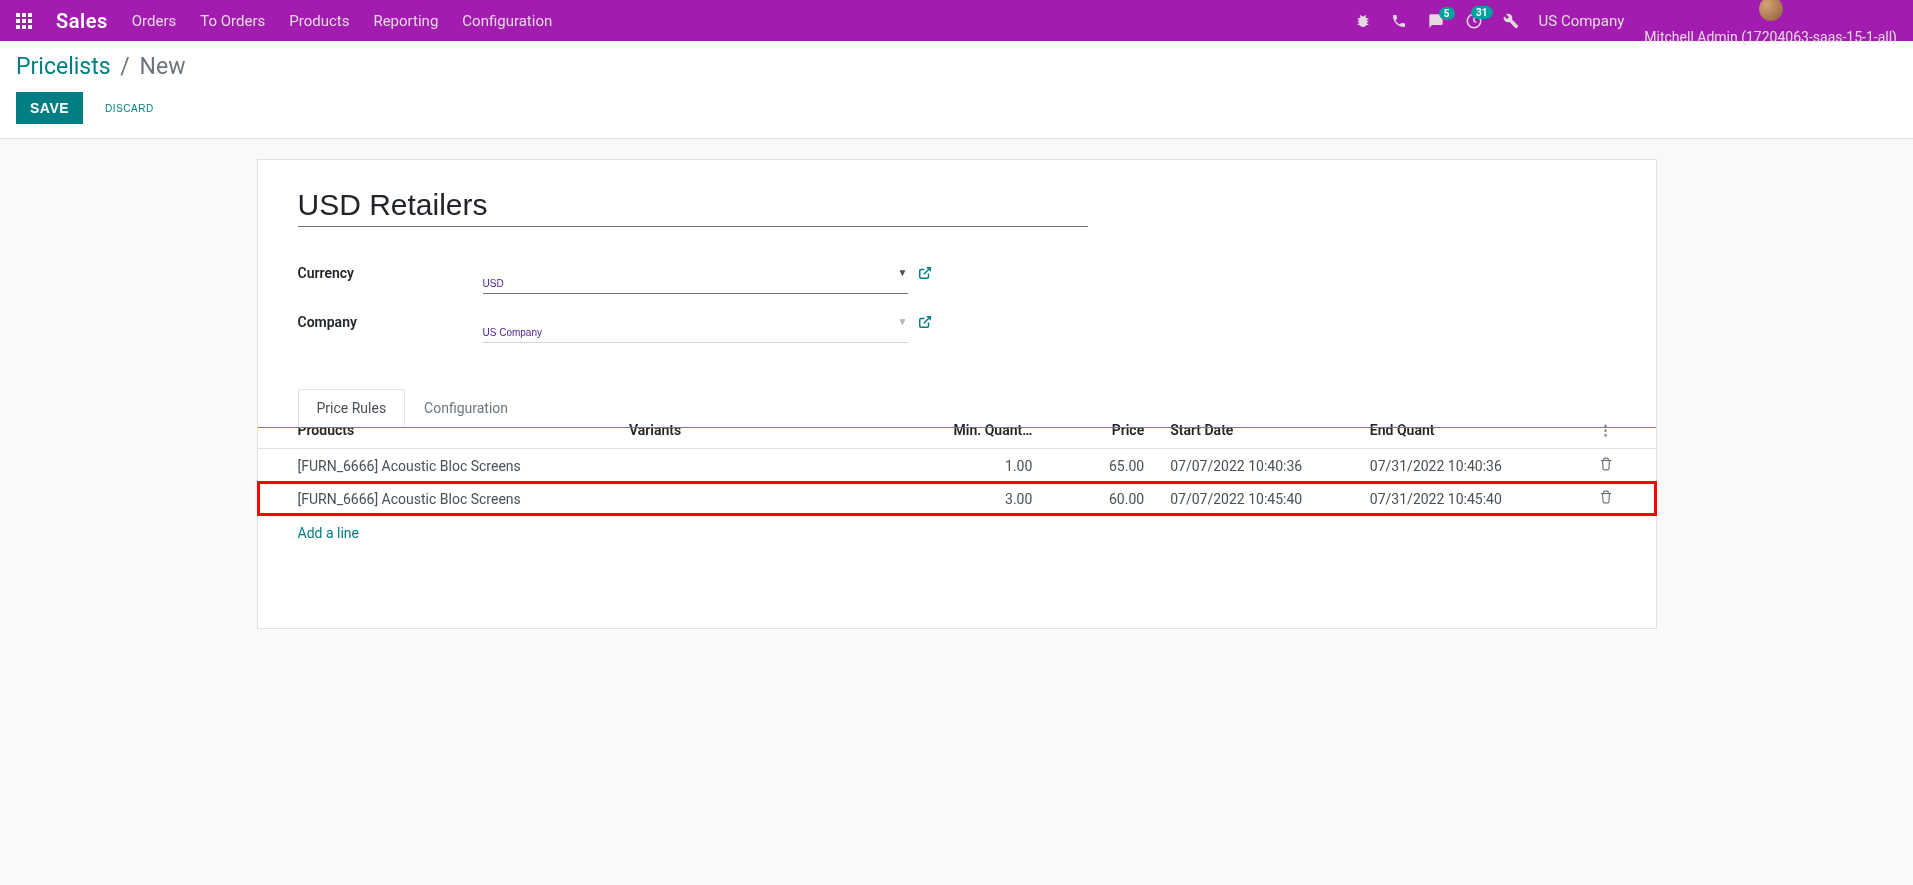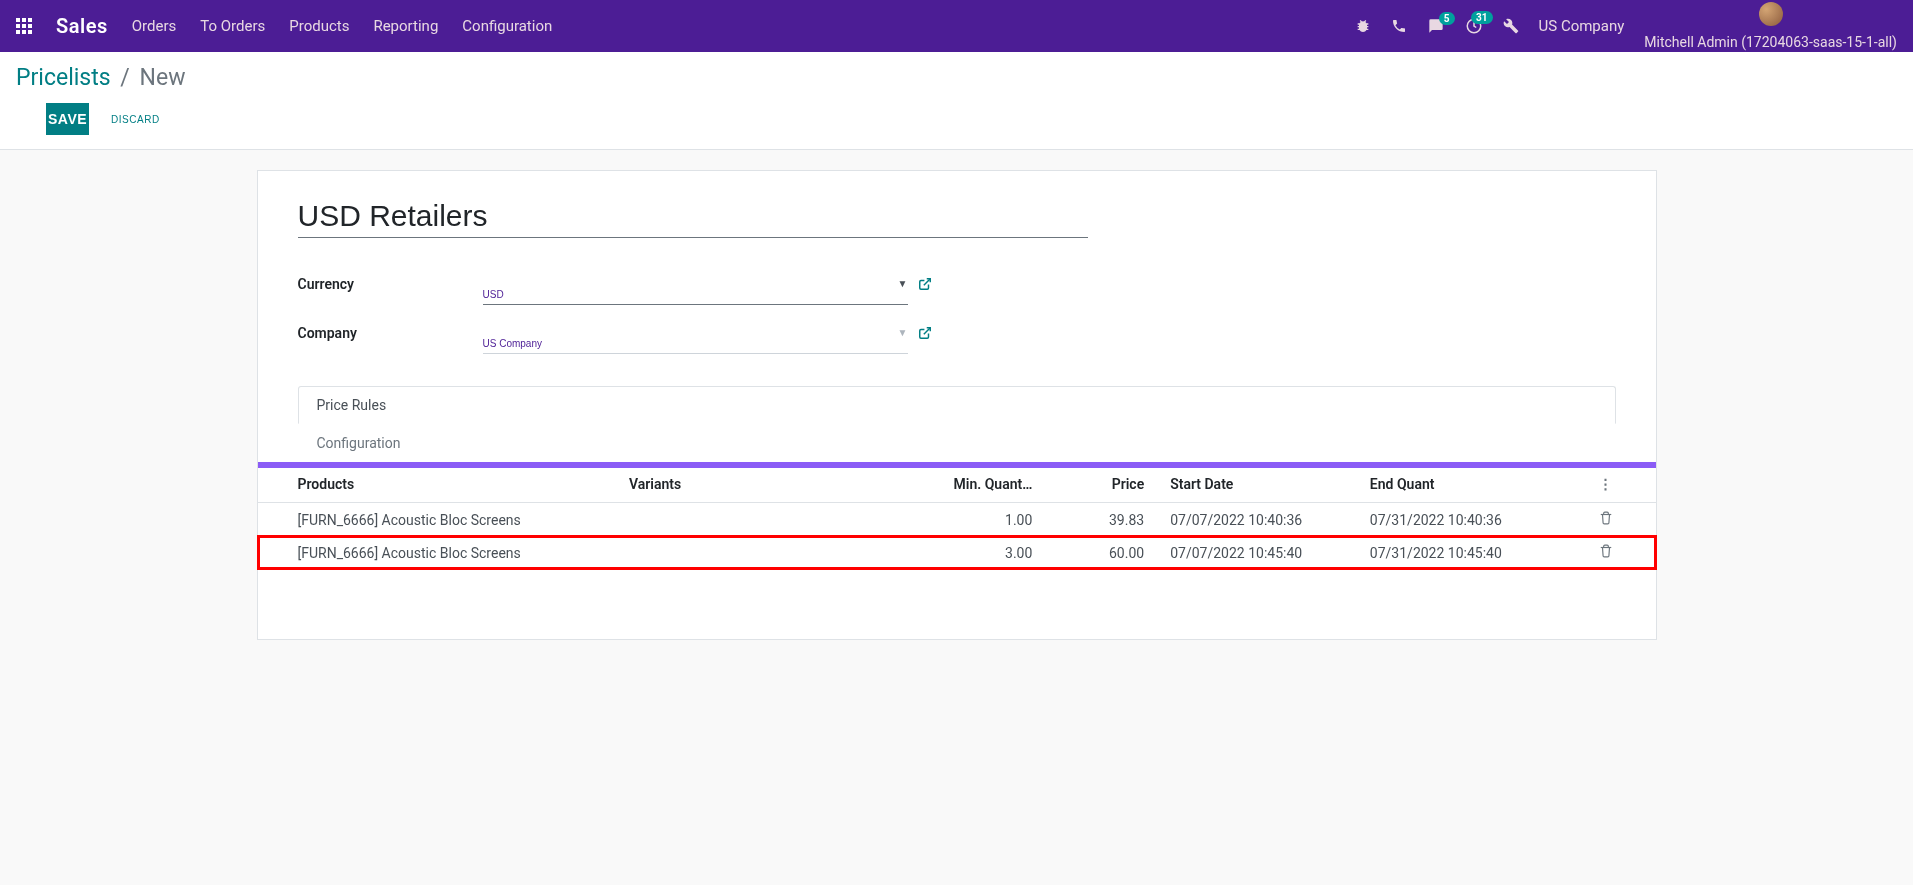--- a/index.html
+++ b/index.html
@@ -1,24 +1,24 @@
 <!DOCTYPE html>
 <html><head>
 <meta charset="utf-8">
 <style>
   * { box-sizing: border-box; margin: 0; padding: 0; }
   body { font-family: -apple-system, BlinkMacSystemFont, "Segoe UI", Roboto, "Helvetica Neue", Arial, sans-serif; font-size: 14px; color: #374151; background: #f9f9f9; }
   
   
   .navbar {
-    background: #4c1d95;
+    background: #a21caf;
     color: #fff;
     display: flex;
     align-items: center;
-    height: 52px;
+    height: 41px;
     padding: 0 16px;
   }
   .navbar-left { display: flex; align-items: center; gap: 24px; flex: 1; }
   .navbar-right { display: flex; align-items: center; gap: 20px; }
   .apps-icon { display: grid; grid-template-columns: repeat(3, 4px); grid-template-rows: repeat(3, 4px); gap: 2px; cursor: pointer; }
   .apps-icon span { background: #fff; width: 4px; height: 4px; }
   .brand { font-size: 20px; font-weight: 600; letter-spacing: 0.5px; }
   .nav-item { color: #e8d8e2; cursor: pointer; font-size: 15px; }
   .icon-btn { position: relative; cursor: pointer; display: flex; align-items: center; color: #e8d8e2; }
   .badge { position: absolute; top: -6px; right: -10px; background: #00a09d; color: #fff; border-radius: 8px; font-size: 10px; padding: 1px 5px; font-weight: bold; }
@@ -26,41 +26,41 @@
   .user-block { display: flex; align-items: center; gap: 8px; cursor: pointer; color: #e8d8e2; flex-direction: column; }
   .avatar { width: 24px; height: 24px; border-radius: 50%; background: radial-gradient(circle at 30% 30%, #d4a574, #8b5a3c); }
   
   
   .control-panel { background: #fff; border-bottom: 1px solid #dee2e6; padding: 12px 16px 14px; }
   .breadcrumbs { font-size: 23px; margin-bottom: 12px; }
   .breadcrumbs .link { color: #017e84; cursor: pointer; }
   .breadcrumbs .sep { color: #6c757d; margin: 0 4px; }
   .breadcrumbs .current { color: #6c757d; }
   .actions { display: flex; gap: 8px; align-items: center; }
-  .btn-primary { background: #017e84; color: #fff; border: none; padding: 8px 2px; font-size: 14px; font-weight: 600; cursor: pointer; letter-spacing: 0.5px; margin-left: 30px; }
+  .btn-primary { background: #017e84; color: #fff; border: none; padding: 8px 14px; font-size: 14px; font-weight: 600; cursor: pointer; letter-spacing: 0.5px; }
   .btn-secondary { background: transparent; color: #017e84; border: none; padding: 8px 14px; font-size: 10px; font-weight: 500; cursor: pointer; letter-spacing: 0.5px; }
   
   
   .main-container { padding: 20px 80px; }
   .sheet { background: #fff; border: 1px solid #dee2e6; padding: 24px 40px 0; min-height: 470px; max-width: 1400px; margin: 0 auto; }
   
   .title-input { font-size: 30px; font-weight: 500; color: #212529; border: none; border-bottom: 1px solid #6c757d; width: 60%; padding: 4px 0; outline: none; margin-bottom: 24px; }
   
   .form-row { display: flex; align-items: center; margin-bottom: 6px; }
   .form-label { width: 185px; font-weight: 600; color: #212529; font-size: 14px; }
   .form-field { display: flex; align-items: center; gap: 10px; }
   .form-input-wrap { width: 425px; border-bottom: 1px solid #6c757d; display: flex; align-items: center; padding: 4px 0; }
   .form-input-wrap.readonly { border-bottom: 1px solid #ced4da; }
   .form-input-wrap input { border: none; outline: none; flex: 1; font-size: 10px; color: #4c1d95; background: transparent; margin-top: 23px; }
   .caret { font-size: 10px; color: #495057; cursor: pointer; }
   .caret.muted { color: #adb5bd; }
   .ext-link { color: #017e84; cursor: pointer; }
   
   
-  .tabs { display: flex; border-bottom: 6px solid #8b5cf6; margin: 30px -40px 0; padding: 0 40px; position: relative; top: 2px; flex-direction: column;}
+  .tabs { display: flex; border-bottom: 1px solid #8b5cf6; margin: 30px -40px 0; padding: 0 40px; position: relative; top: 16px;}
   .tab { padding: 10px 18px; color: #6c757d; cursor: pointer; border: 1px solid transparent; font-size: 14px; }
   .tab.active { color: #495057; border: 1px solid #dee2e6; border-bottom: 1px solid #fff; background: #fff; border-top-left-radius: 3px; border-top-right-radius: 3px; }
   
   
   .table-wrap { margin: 0 -40px; }
   table { width: 100%; border-collapse: collapse; }
   thead th { text-align: left; padding: 10px 8px; font-weight: 600; color: #212529; font-size: 14px; border-bottom: 1px solid #dee2e6; }
   thead th:first-child { padding-left: 40px; }
   thead th.num { text-align: right; }
   tbody td { padding: 8px 8px; color: #495057; font-size: 14px; border-bottom: 0; }
@@ -199,21 +199,21 @@
             <th style="width:15%; padding-left:18px;">Start Date</th>
             <th style="width:15%">End Quant</th>
             <th class="th-icon" style="width:40px">⋮</th>
           </tr>
         </thead>
         <tbody>
           <tr>
             <td>[FURN_6666] Acoustic Bloc Screens</td>
             <td></td>
             <td class="num">1.00</td>
-            <td class="num">39.83</td>
+            <td class="num">65.00</td>
             <td style="padding-left:18px;">07/07/2022 10:40:36</td>
             <td>07/31/2022 10:40:36</td>
             <td class="delete-cell">
               <svg width="14" height="14" viewBox="0 0 24 24" fill="none" stroke="currentColor" stroke-width="2" style="display:inline">
                   <path d="M3 6h18"></path>
                   <path d="M8 6V4a2 2 0 012-2h4a2 2 0 012 2v2"></path>
                   <path d="M6 6l1 14a2 2 0 002 2h6a2 2 0 002-2l1-14"></path>
                 </svg>
             </td>
           </tr>
@@ -227,15 +227,16 @@
             <td class="delete-cell">
               <svg width="14" height="14" viewBox="0 0 24 24" fill="none" stroke="currentColor" stroke-width="2" style="display:inline">
                   <path d="M3 6h18"></path>
                   <path d="M8 6V4a2 2 0 012-2h4a2 2 0 012 2v2"></path>
                   <path d="M6 6l1 14a2 2 0 002 2h6a2 2 0 002-2l1-14"></path>
                 </svg>
             </td>
           </tr>
         </tbody>
       </table>
+      <div class="add-line">Add a line</div>
     </div>
   </div>
 </div>
 
 </body></html>

